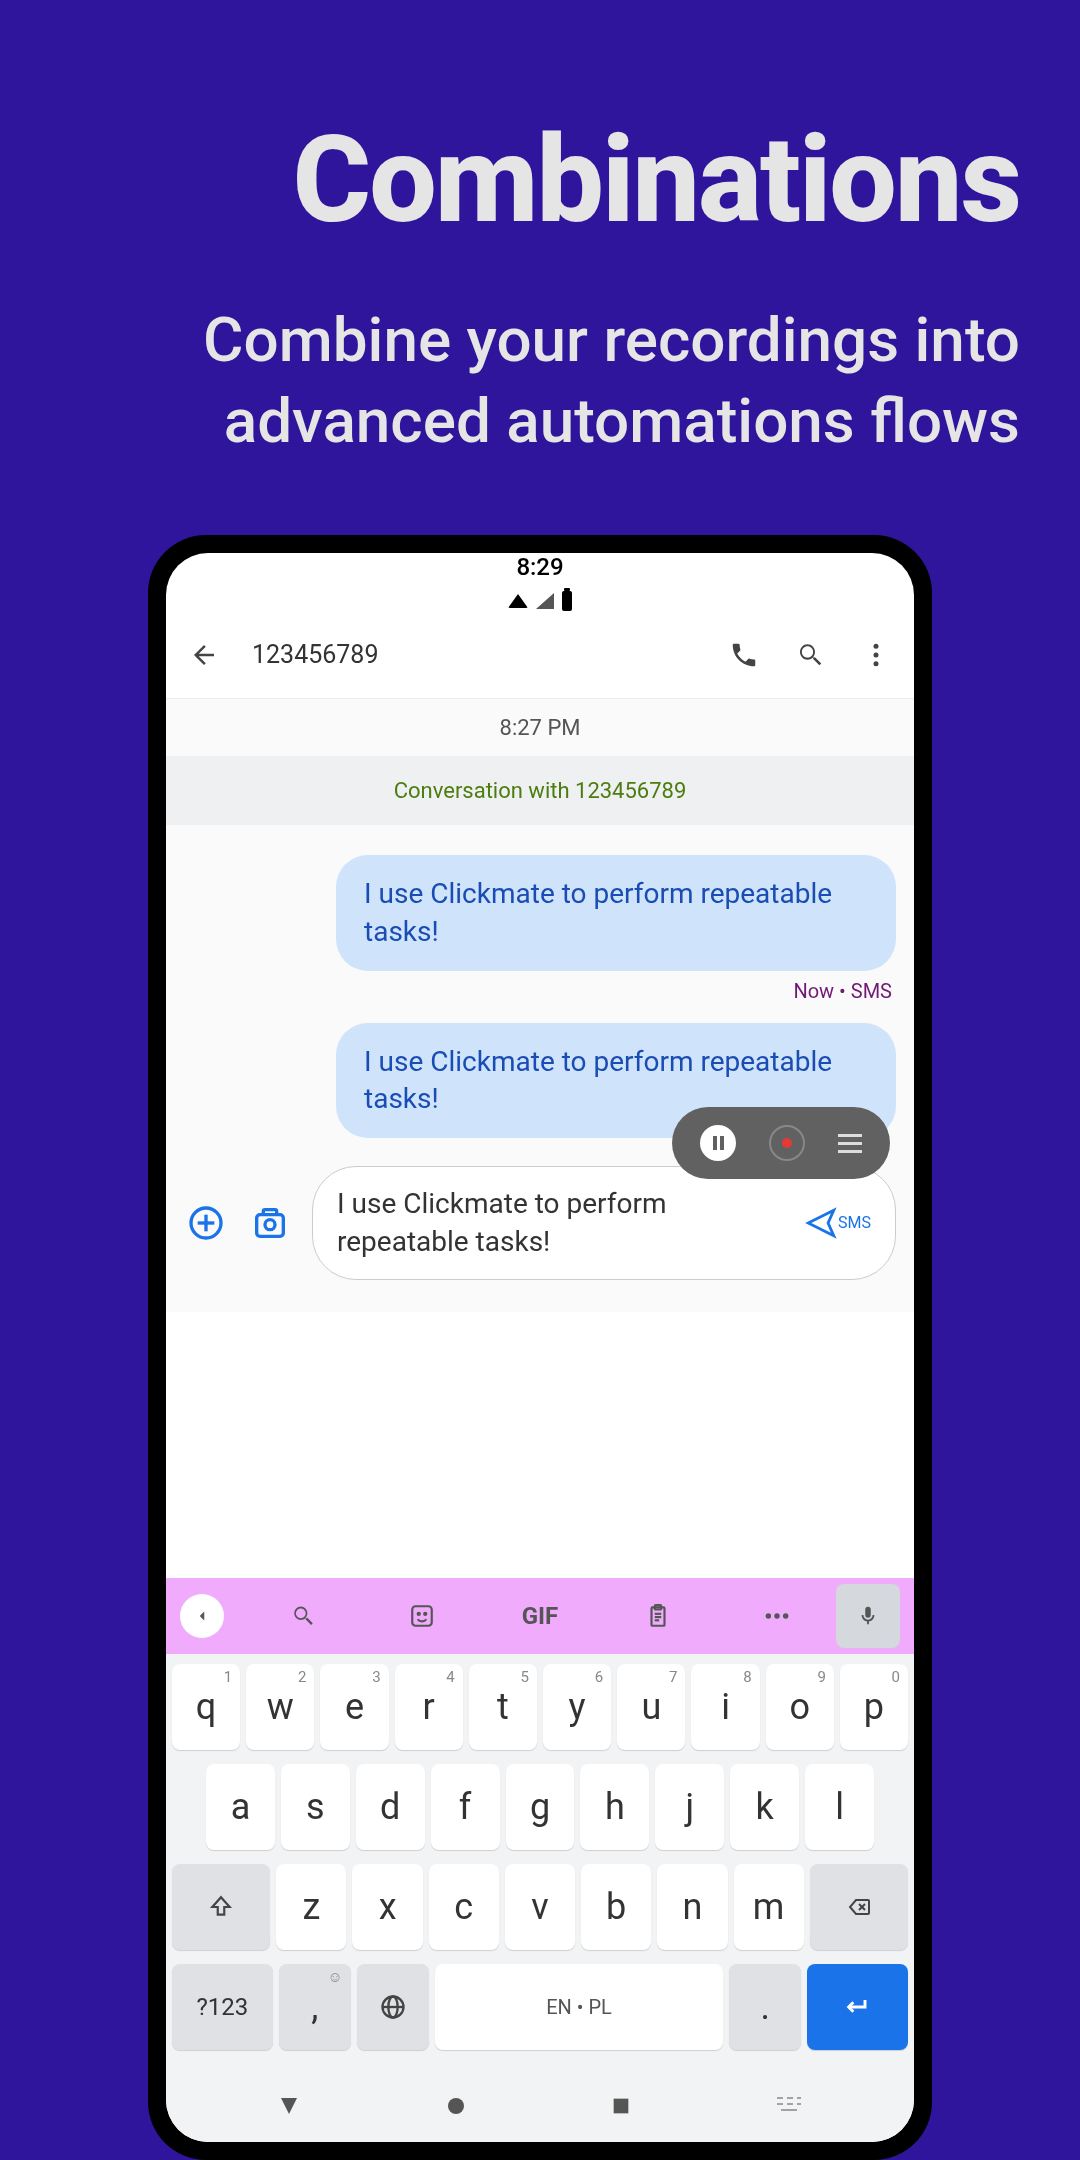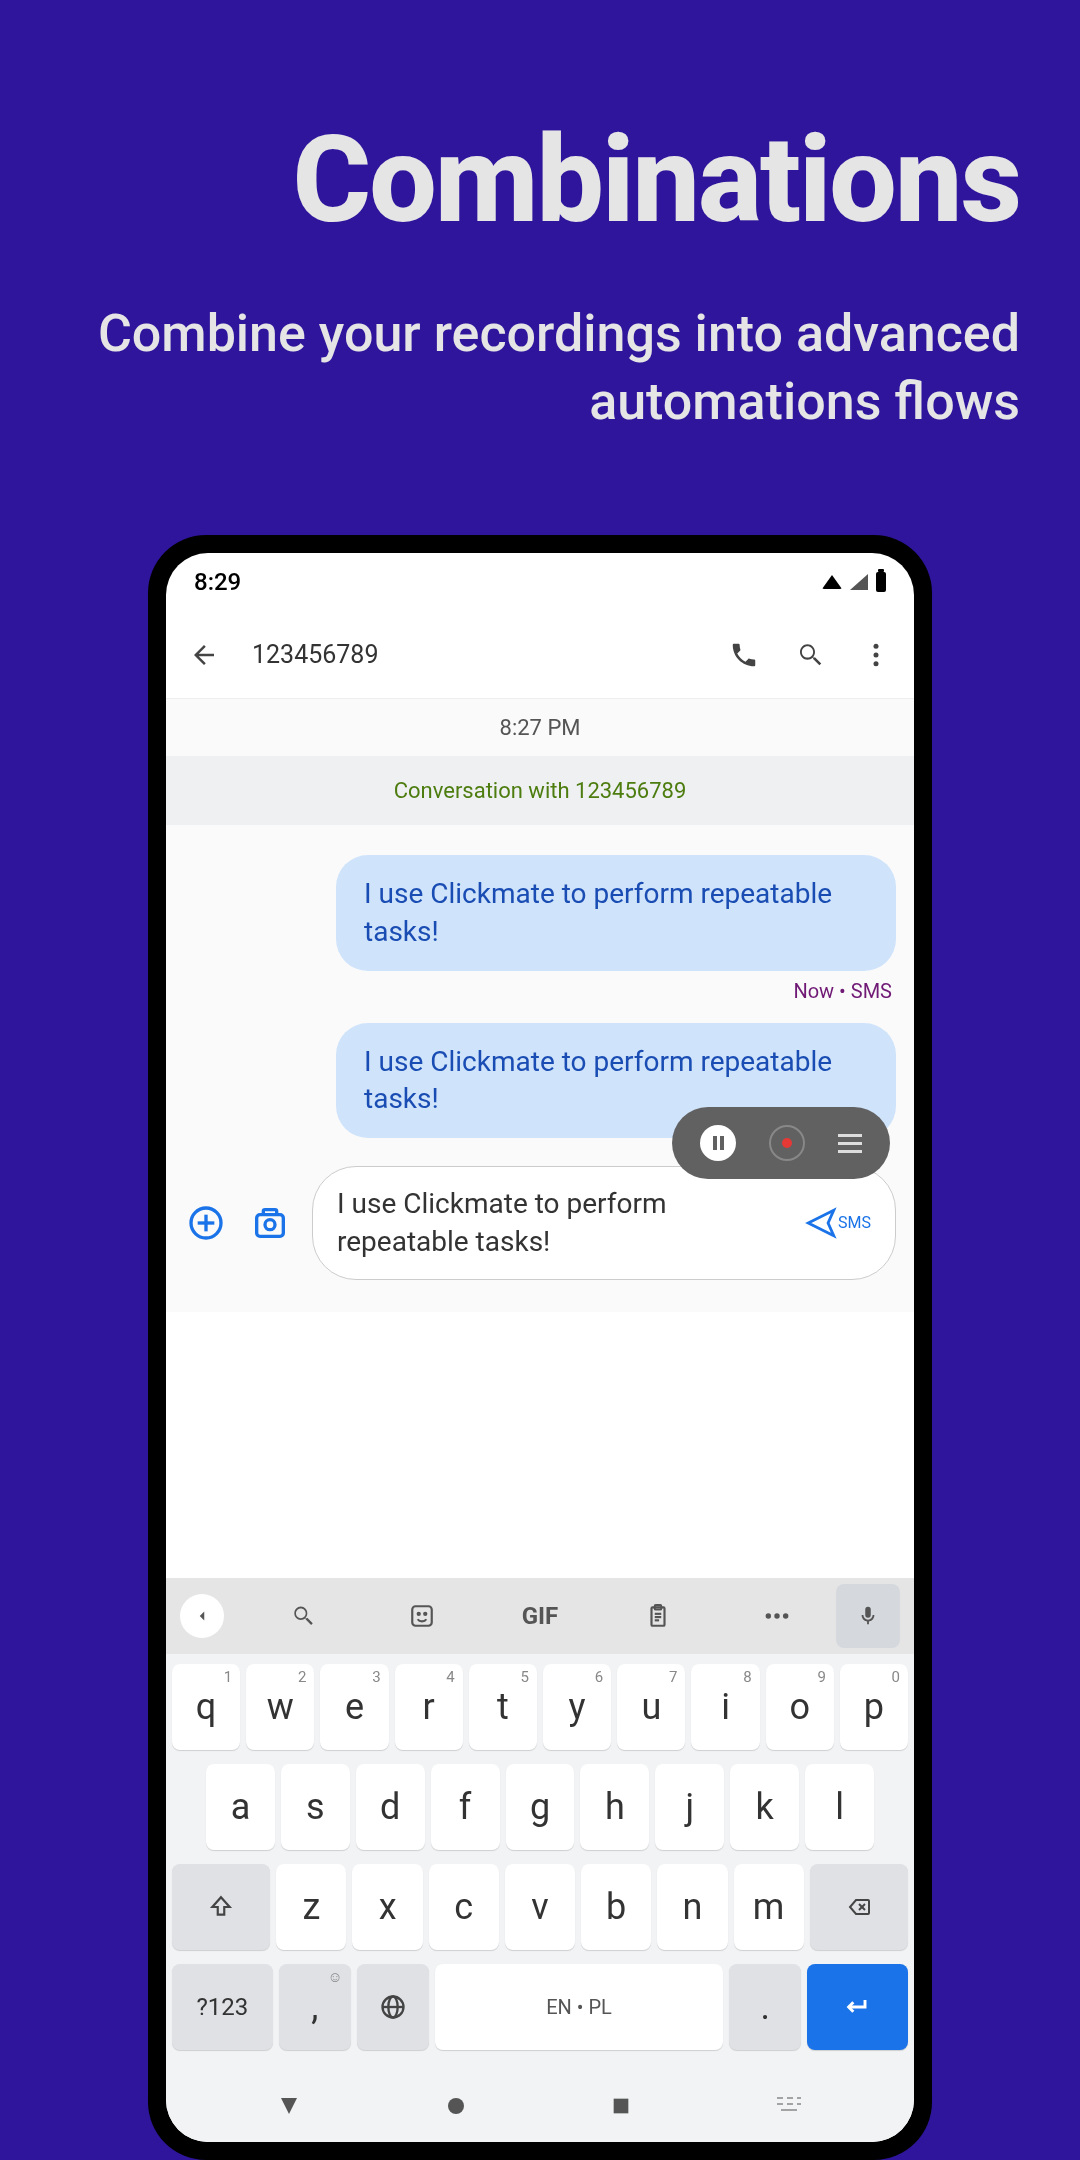--- a/index.html
+++ b/index.html
@@ -1,22 +1,22 @@
 <!DOCTYPE html>
 <html><head>
 <meta charset="utf-8">
 <style>
 * { margin: 0; padding: 0; box-sizing: border-box; font-family: -apple-system, BlinkMacSystemFont, 'Segoe UI', Roboto, sans-serif; }
 body { width: 1080px; height: 2160px; background: #2f159c; overflow: hidden; }
 .promo { text-align: right; color: #e5e5e5; padding: 110px 60px 0; }
 .promo-title { font-size: 120px; font-weight: 800; letter-spacing: -2px; }
-.promo-sub { font-size: 52px; font-weight: 500; margin-top: 50px; line-height: 1.3; }
+.promo-sub { font-size: 62px; font-weight: 500; margin-top: 50px; line-height: 1.3; }
 .phone { position: absolute; left: 148px; top: 535px; width: 784px; height: 1625px; background: #000; border-radius: 58px; padding: 18px; }
 .screen { width: 100%; height: 100%; background: #fff; border-radius: 42px; overflow: hidden; display: flex; flex-direction: column; position: relative; }
-.statusbar { height: 58px; display: flex; align-items: center; justify-content: space-between; padding: 0 28px; font-size: 24px; font-weight: 500; }
+.statusbar { height: 58px; display: flex; align-items: center; justify-content: space-between; padding: 0 28px; font-size: 24px; font-weight: 500; flex-direction: column; }
 .status-icons { display: flex; gap: 8px; align-items: center; }
 .wifi-icon { width: 0; height: 0; border-left: 10px solid transparent; border-right: 10px solid transparent; border-bottom: 14px solid #000; border-radius: 2px; }
 .signal-icon { width: 0; height: 0; border-left: 18px solid transparent; border-bottom: 16px solid #555; }
 .battery-icon { width: 10px; height: 20px; background: #000; border-radius: 2px; position: relative; }
 .battery-icon::before { content: ''; position: absolute; top: -3px; left: 2px; width: 6px; height: 3px; background: #000; border-radius: 1px; }
 .appbar { height: 88px; display: flex; align-items: center; padding: 0 20px; gap: 30px; border-bottom: 1px solid #eee; }
 .back-icon, .call-icon, .search-icon, .more-icon { width: 36px; height: 36px; display: flex; align-items: center; justify-content: center; }
 .appbar-title { flex: 1; font-size: 25px; color: #333; }
 .svg-icon { fill: #444; }
 .thread { background: #fafafa; flex: 0 0 auto; padding-bottom: 20px; }
@@ -31,21 +31,21 @@
 .send-col { display: flex; align-items: center; }
 .send-label { font-size: 16px; color: #1a73e8; }
 .overlay-widget { position: absolute; right: 24px; top: 554px; background: #616161; border-radius: 36px; width: 218px; height: 72px; display: flex; align-items: center; justify-content: space-around; padding: 0 12px; }
 .ow-pause { width: 36px; height: 36px; background: #fff; border-radius: 50%; display: flex; align-items: center; justify-content: center; gap: 3px; }
 .ow-pause span { width: 4px; height: 14px; background: #616161; }
 .ow-rec { width: 36px; height: 36px; border: 2px solid #888; border-radius: 50%; display: flex; align-items: center; justify-content: center; }
 .ow-rec::after { content: ''; width: 10px; height: 10px; background: #e53935; border-radius: 50%; }
 .ow-menu { display: flex; flex-direction: column; gap: 5px; }
 .ow-menu span { width: 24px; height: 3px; background: #ddd; }
 .blank-area { flex: 1; background: #fff; }
-.kbd-toolbar { height: 76px; background: #e5e5e5; display: flex; align-items: center; padding: 0 14px; gap: 0; }
+.kbd-toolbar { height: 76px; background: #f0abfc; display: flex; align-items: center; padding: 0 14px; gap: 0; }
 .kbd-tool { flex: 1; height: 52px; display: flex; align-items: center; justify-content: center; font-size: 24px; color: #555; font-weight: 700; }
 .kbd-tool.chev { background: #fff; border-radius: 50%; flex: 0 0 44px; width: 44px; height: 44px; margin-right: 20px; }
 .kbd-tool.mic { background: #d5d8dc; flex: 0 0 64px; border-radius: 8px; height: 64px; }
 .keyboard { background: #f1f3f4; padding: 10px 6px; }
 .krow { display: flex; justify-content: center; gap: 6px; margin-bottom: 14px; }
 .key { background: #fff; border-radius: 8px; height: 86px; flex: 1; display: flex; align-items: center; justify-content: center; font-size: 36px; color: #333; position: relative; box-shadow: 0 1px 1px rgba(0,0,0,.15); }
 .key .sup { position: absolute; top: 4px; right: 8px; font-size: 15px; color: #888; }
 .key.fn { background: #dfe1e5; }
 .key.wide { flex: 1.4; }
 .key.space { flex: 4; font-size: 20px; color: #555; }

